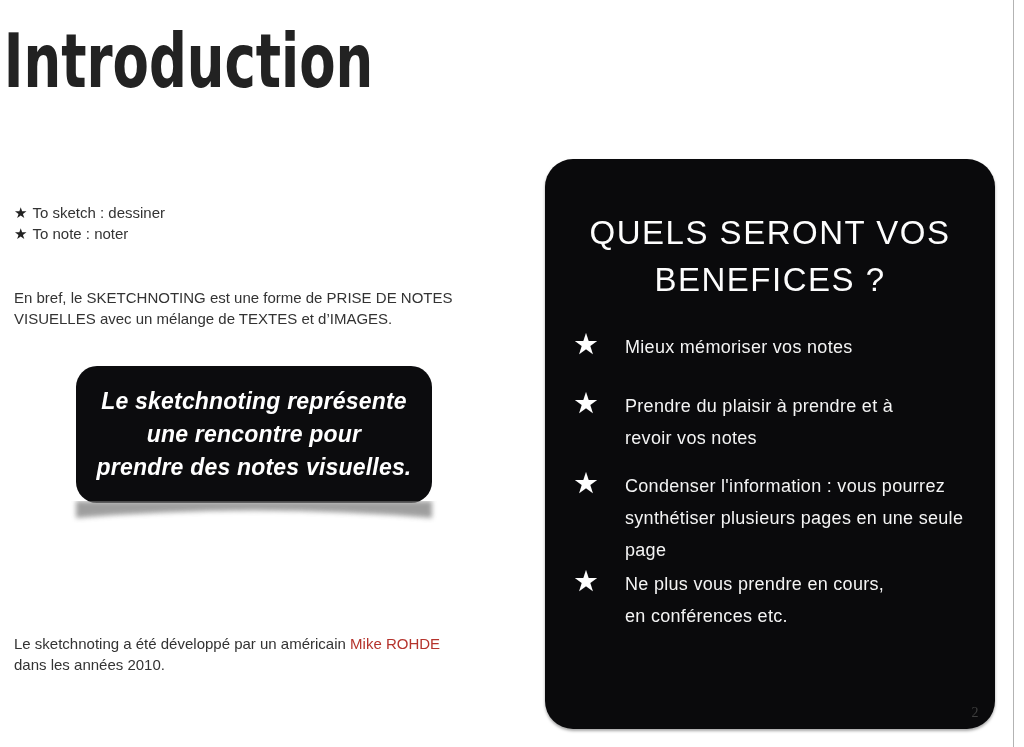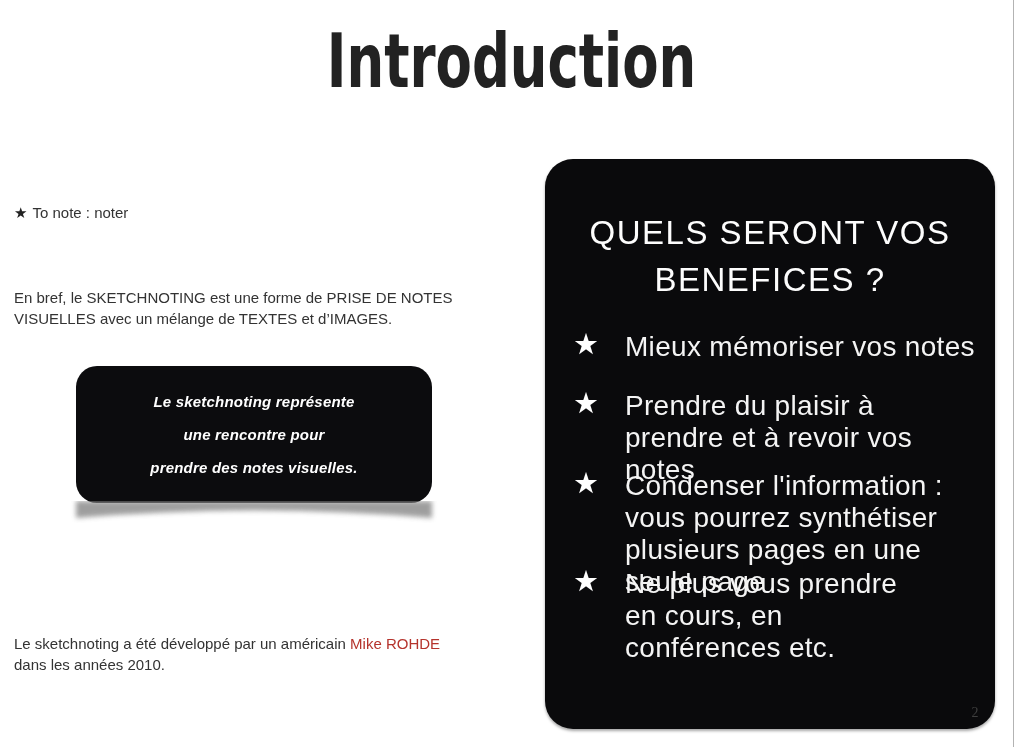--- a/index.html
+++ b/index.html
@@ -10,21 +10,21 @@
     overflow:hidden;
     font-family:"Liberation Sans","DejaVu Sans",sans-serif;
   }
   .edge-line{
     position:absolute;left:1013px;top:0;width:1px;height:747px;
     background:#b3b3b3;
   }
   
   .title{
     position:absolute;top:18px;left:0;width:1024px;margin:0;
-    text-align:center;
+    text-align:left;
   }
   .title-inner{
     display:inline-block;
     font-family:"DejaVu Sans","Liberation Sans",sans-serif;
     font-weight:bold;
     font-size:54px;
     color:#222;
     letter-spacing:0px;
     transform:scale(0.98,1.38);
     transform-origin:center top;
@@ -44,21 +44,21 @@
   .link-red{color:#b5332c;}
   
   .callout{
     position:absolute;left:76px;top:366px;width:356px;height:137px;
     background:#0c0c0e;border-radius:21px;
     display:flex;flex-direction:column;justify-content:center;
     text-align:center;
   }
   .callout-line{
     color:#fff;font-weight:bold;font-style:italic;
-    font-size:15px;line-height:33px;
+    font-size:23px;line-height:33px;
     letter-spacing:0.2px;
   }
   .callout-shadow{
     position:absolute;left:70px;top:501px;width:368px;height:32px;
   }
   
   .panel{
     position:absolute;left:545px;top:135px;width:450px;height:570px;
     background:#0a0a0c;border-radius:28px;
     box-shadow:0 2px 3px rgba(0,0,0,0.35);
@@ -71,21 +71,21 @@
     font-size:33px;line-height:47px;letter-spacing:1.5px;
   }
   .panel-heading .heading-inner{display:inline-block;max-width:390px;}
   .b-item{position:absolute;left:28px;}
   .b-star{
     position:absolute;left:0;top:-3px;
     color:#fff;font-size:29px;line-height:32px;
   }
   .b-text{
     margin-left:52px;
-    color:#f4f4f4;font-size:28px;line-height:32px;letter-spacing:0.3px;
+    color:#f4f4f4;font-size:18px;line-height:32px;letter-spacing:0.3px;
   }
   .b-item-0{top:172px;}
   .b-item-1{top:231px;}
   .b-item-2{top:311px;}
   .b-item-3{top:409px;}
   .b-item-0 .b-text{max-width:352px;}
   .b-item-1 .b-text{max-width:310px;}
   .b-item-2 .b-text{max-width:352px;}
   .b-item-3 .b-text{max-width:280px;}
   
@@ -100,20 +100,21 @@
 <body>
 
 <div class="page">
 
   <div class="edge-line"></div>
 
   <h1 class="title"><span class="title-inner">Introduction</span></h1>
 
 
   <div class="para p2">
+    <span class="term-bullet"><span class="star-small">★</span><span>To sketch : dessiner</span></span>
     <span class="term-bullet"><span class="star-small">★</span><span>To note : noter</span></span>
   </div>
 
   <p class="para p3">En bref, le SKETCHNOTING est une forme de PRISE DE NOTES VISUELLES avec un mélange de TEXTES et d’IMAGES.</p>
 
   <div class="callout">
     <div class="callout-line">Le sketchnoting représente</div>
     <div class="callout-line">une rencontre pour</div>
     <div class="callout-line">prendre des notes visuelles.</div>
   </div>

